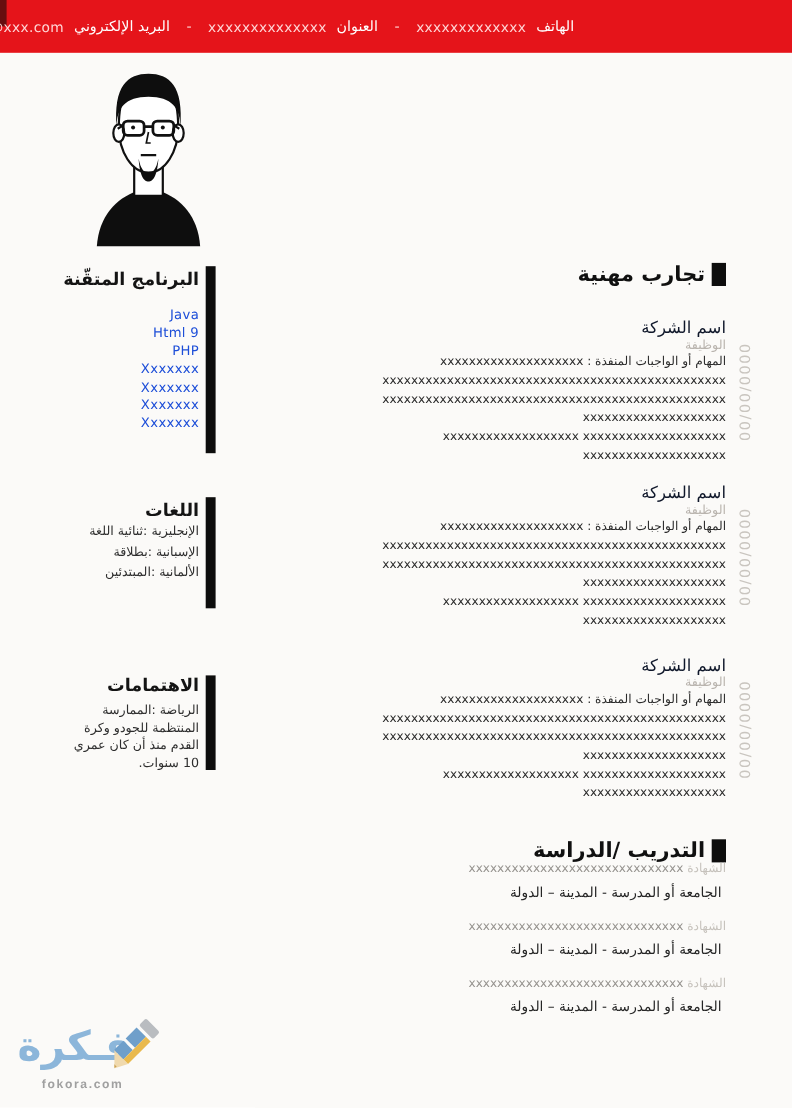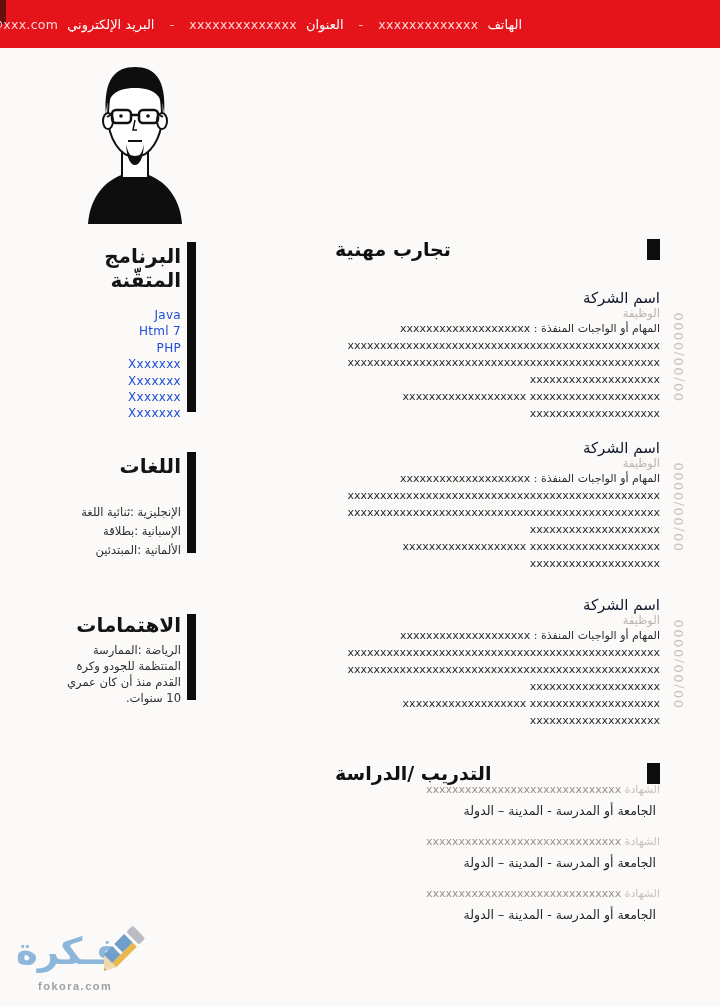--- a/index.html
+++ b/index.html
@@ -20,34 +20,34 @@
   .name-title { position:absolute; left:210px; top:84px; width:310px; height:86px;
                 display:flex; align-items:center; justify-content:center;
                 direction:rtl; font-size:46px; color:#161616; font-family:"DejaVu Sans", sans-serif; }
 
   
   .side-bar { position:absolute; left:187px; width:9px; background:#0d0d0d; }
   .bar-1 { top:242px; height:170px; }
   .bar-2 { top:452px; height:101px; }
   .bar-3 { top:614px; height:86px; }
   .side-section { position:absolute; left:40px; width:141px; direction:rtl; text-align:right; }
-  .side-heading { font-size:20px; font-weight:bold; color:#141414; }
+  .side-heading { font-size:16px; font-weight:bold; color:#141414; }
   .s-programs { top:244px; }
   .s-programs .side-heading { margin-bottom:15px; }
   .s-programs .item { font-size:12px; line-height:16.4px; color:#1d4ed8; letter-spacing:.3px; }
   .s-languages { top:454px; }
-  .s-languages .side-heading { margin-bottom:25px; }
+  .s-languages .side-heading { margin-bottom:0; }
   .s-languages .item { font-size:11.5px; line-height:19px; color:#2e2e2e; }
   .s-interests { top:613px; }
   .s-interests .side-heading { margin-bottom:5px; }
   .s-interests .line { font-size:11.5px; line-height:16px; color:#2e2e2e; }
 
   
   .main-heading { position:absolute; left:335px; width:325px; direction:rtl; display:flex;
-                  align-items:center; font-size:19px; font-weight:bold; color:#101010;justify-content:space-between; }
+                  align-items:center; font-size:19px; font-weight:bold; color:#101010; }
   .main-heading .bullet { display:inline-block; width:13px; height:21px; background:#0d0d0d;
                           margin-inline-end:6px; flex:0 0 auto; }
   .h-exp { top:238px; }
   .h-edu { top:762px; }
 
   .exp-entry { position:absolute; left:335px; width:325px; direction:rtl; text-align:right; }
   .e-1 { top:291px; } .e-2 { top:441px; } .e-3 { top:598px; }
   .exp-entry .company { font-size:15px; color:#0f172a; line-height:15px; }
   .exp-entry .job     { font-size:11.5px; color:#b9b4ae; line-height:14px; }
   .exp-entry .tline   { font-size:11px; color:#2b2b2b; line-height:17px; }
@@ -111,21 +111,21 @@
   </div>
 
 
   <div class="side-bar bar-1"></div>
   <div class="side-bar bar-2"></div>
   <div class="side-bar bar-3"></div>
 
   <div class="side-section s-programs">
     <div class="side-heading">البرنامج المتقّنة</div>
     <div class="item">Java</div>
-    <div class="item">Html 7</div>
+    <div class="item">Html 9</div>
     <div class="item">PHP</div>
     <div class="item">Xxxxxxx</div>
     <div class="item">Xxxxxxx</div>
     <div class="item">Xxxxxxx</div>
     <div class="item">Xxxxxxx</div>
   </div>
 
   <div class="side-section s-languages">
     <div class="side-heading">اللغات</div>
     <div class="item">الإنجليزية :ثنائية اللغة</div>

